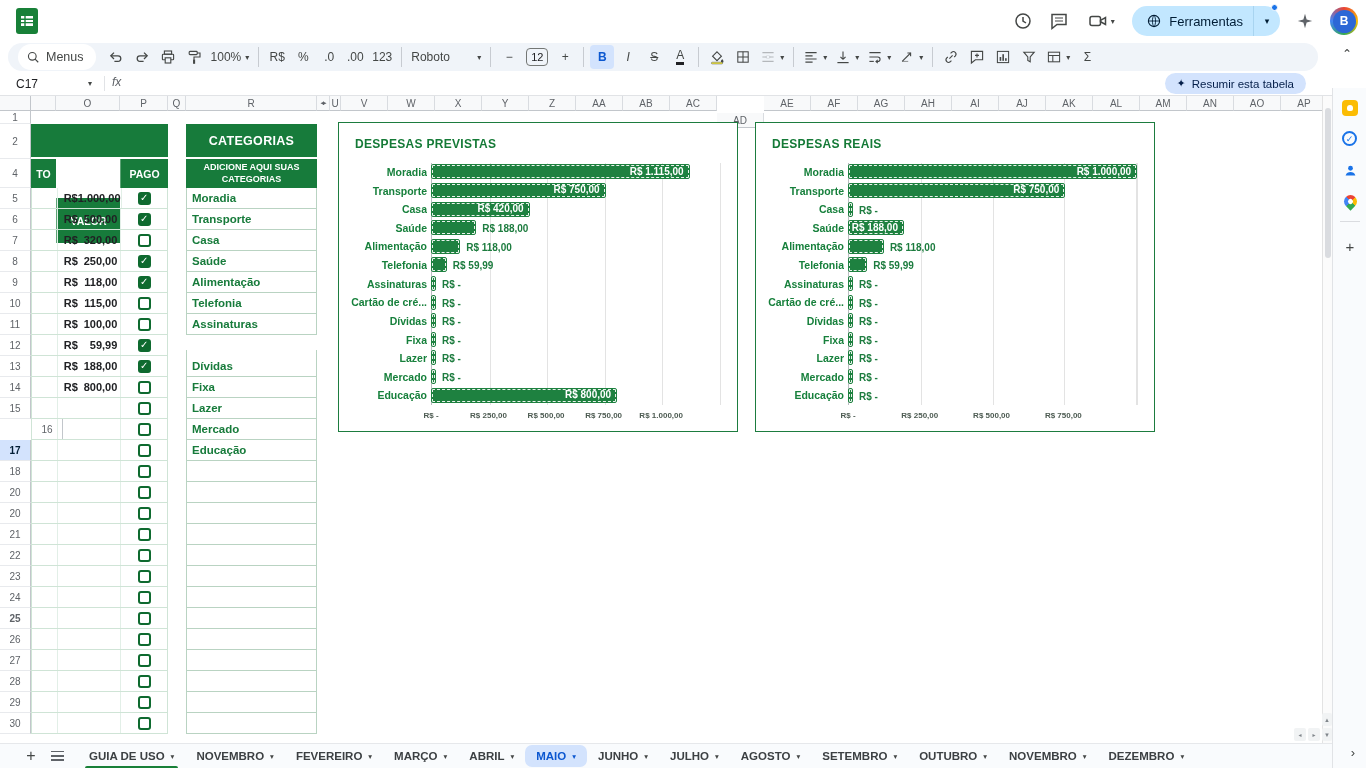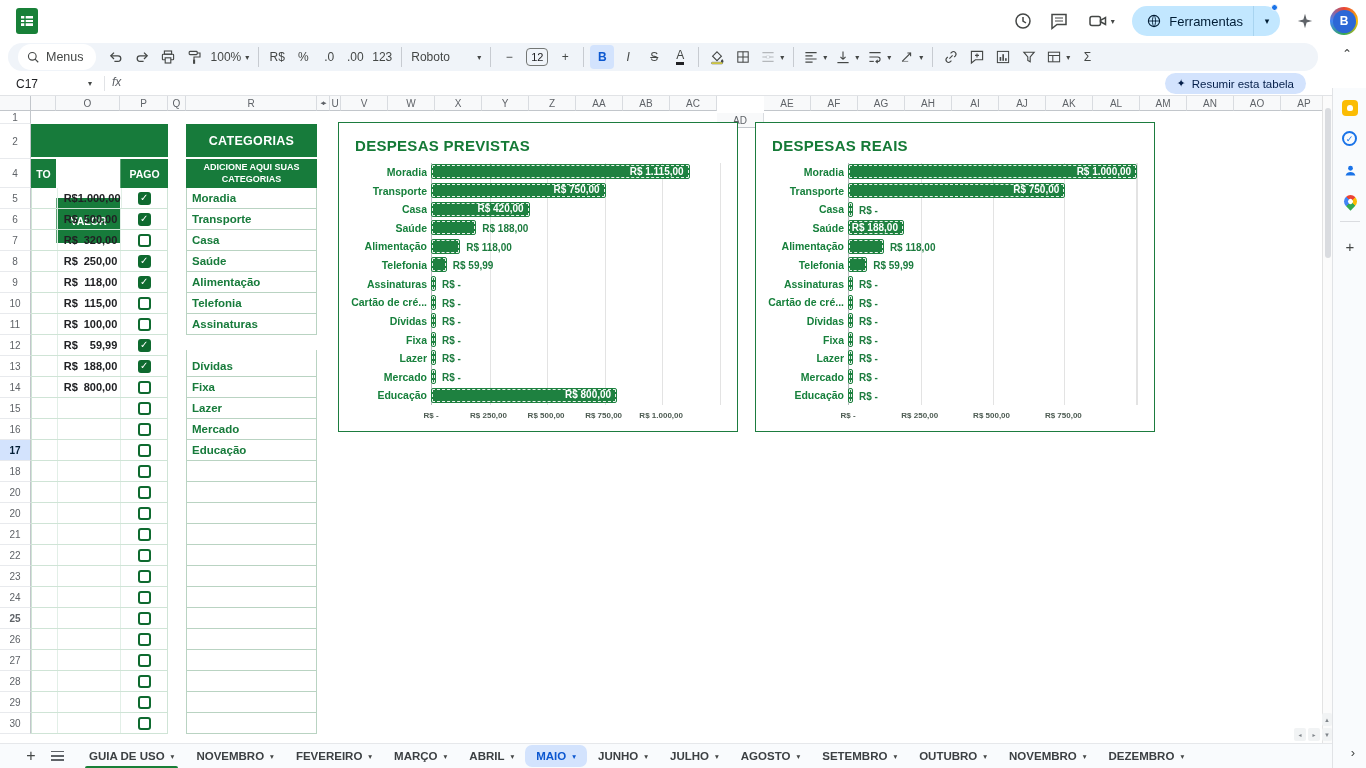--- a/index.html
+++ b/index.html
@@ -74,21 +74,21 @@
   .cb.on{background:#0e6a2f;color:#fff;font-size:10px;font-weight:700;line-height:1;}
 
   
   .cat-cell{position:absolute;left:186px;width:131px;height:21px;background:#fff;border:1px solid #b9d3c2;border-top:none;
     display:flex;align-items:center;padding-left:5px;font-size:11.5px;font-weight:700;color:#177b3b;}
   #cat-title{color:#fff;font-weight:700;font-size:12.5px;letter-spacing:.3px;display:flex;align-items:center;justify-content:center;}
   #cat-sub{color:#fff;font-weight:700;font-size:9px;line-height:1.25;text-align:center;display:flex;align-items:center;justify-content:center;}
 
   
   .chart-box{position:absolute;top:26px;width:400px;height:310px;background:#fff;border:1px solid #1d7c3f;}
-  .chart-title{position:absolute;left:16px;top:14px;font-size:15px;font-weight:700;color:#157a37;letter-spacing:.3px;}
+  .chart-title{position:absolute;left:16px;top:14px;font-size:12px;font-weight:700;color:#157a37;letter-spacing:.3px;}
   .c-label{position:absolute;width:86px;text-align:right;font-size:10.5px;font-weight:700;color:#17803c;
     white-space:nowrap;overflow:hidden;}
   .c-plot{position:absolute;left:92px;top:40px;width:290px;height:242px;border-left:1px solid #b9bdc1;border-right:1px solid #e3e3e3;}
   .c-grid{position:absolute;top:0;width:1px;height:242px;background:#e3e3e3;}
   .c-bar{position:absolute;height:13px;background:#1e8140;border:1.5px dashed rgba(255,255,255,.9);outline:1px solid #1e8140;border-radius:1px;}
   .c-lbl-in{position:absolute;right:4px;top:50%;transform:translateY(-52%);color:#fff;font-size:10px;font-weight:700;white-space:nowrap;}
   .c-lbl-out{position:absolute;top:50%;transform:translateY(-50%);color:#1d7c3f;font-size:10px;font-weight:700;white-space:nowrap;}
   .c-tick{position:absolute;transform:translateX(-50%);font-size:8px;font-weight:600;color:#4d5b52;white-space:nowrap;}
 
   
@@ -402,21 +402,21 @@
         <div class="rownum" style="top: 113px; height: 21px;">6</div>
         <div class="rownum" style="top: 134px; height: 21px;">7</div>
         <div class="rownum" style="top: 155px; height: 21px;">8</div>
         <div class="rownum" style="top: 176px; height: 21px;">9</div>
         <div class="rownum" style="top: 197px; height: 21px;">10</div>
         <div class="rownum" style="top: 218px; height: 21px;">11</div>
         <div class="rownum" style="top: 239px; height: 21px;">12</div>
         <div class="rownum" style="top: 260px; height: 21px;">13</div>
         <div class="rownum" style="top: 281px; height: 21px;">14</div>
         <div class="rownum" style="top: 302px; height: 21px;">15</div>
-        <div class="rownum" style="top: 323px; height: 21px;">16</div>
+        <div class="rownum" style="top: 323px; height: 21px; margin-left: 32px;">16</div>
         <div class="rownum sel" style="top: 344px; height: 21px;">17</div>
         <div class="rownum" style="top: 365px; height: 21px;">18</div>
         <div class="rownum" style="top: 386px; height: 21px;">20</div>
         <div class="rownum" style="top: 407px; height: 21px;">20</div>
         <div class="rownum" style="top: 428px; height: 21px;">21</div>
         <div class="rownum" style="top: 449px; height: 21px;">22</div>
         <div class="rownum" style="top: 470px; height: 21px;">23</div>
         <div class="rownum" style="top: 491px; height: 21px;">24</div>
         <div class="rownum" style="top: 512px; height: 21px; font-weight: bold;">25</div>
         <div class="rownum" style="top: 533px; height: 21px;">26</div>

